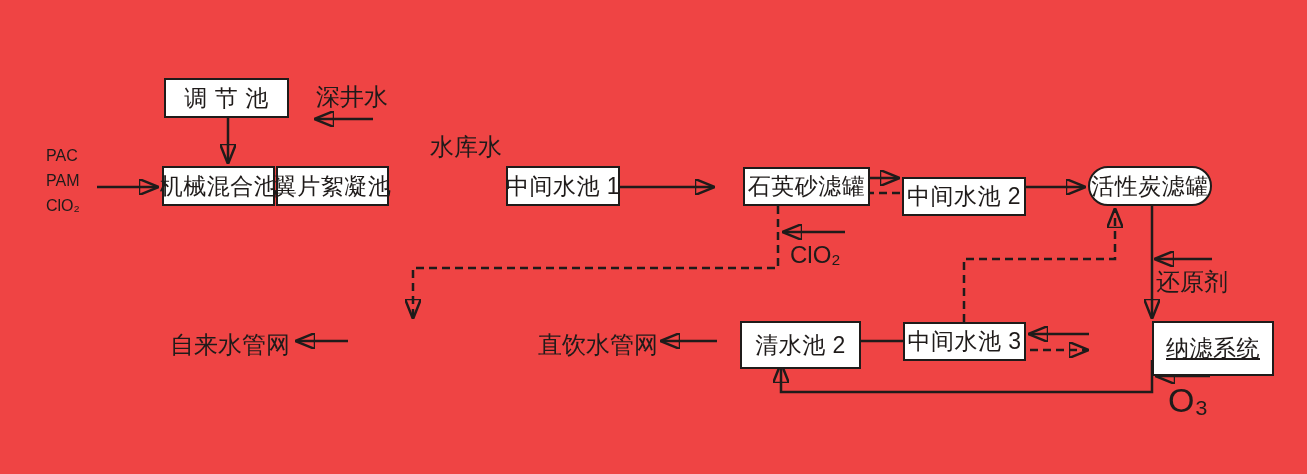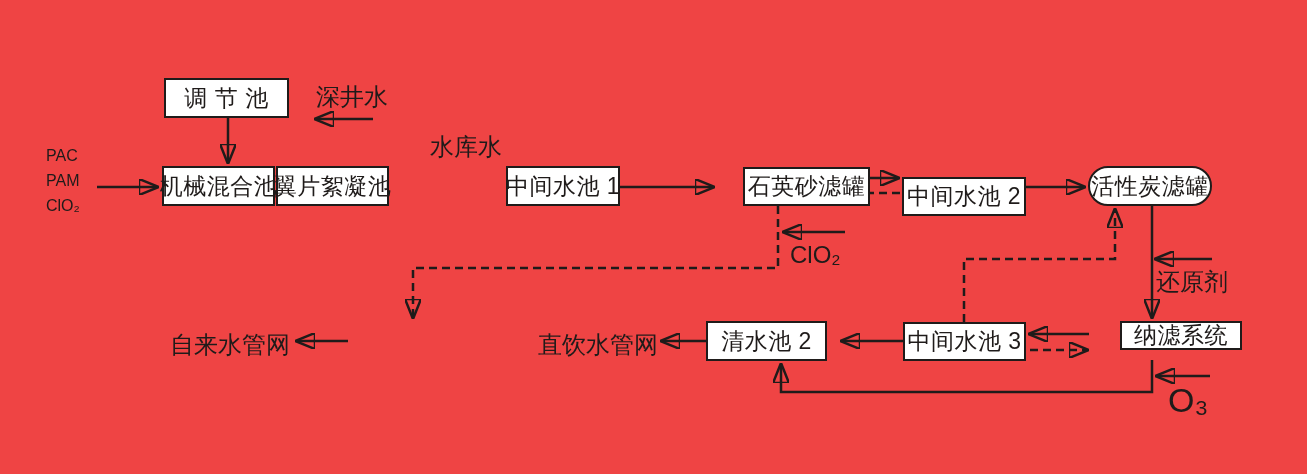--- a/index.html
+++ b/index.html
@@ -75,23 +75,23 @@
     <path class="dashed" d="M1030,350 L1087,350" marker-end="url(#ah)"></path>
   </svg>
 
   <div class="box" style="left:164px; top:78px;  width:125px; height:40px;">调 节 池</div>
   <div class="box" style="left:162px; top:166px; width:113px; height:40px;">机械混合池</div>
   <div class="box" style="left:276px; top:166px; width:113px; height:40px;">翼片絮凝池</div>
   <div class="box" style="left:506px; top:166px; width:114px; height:40px;">中间水池 1</div>
   <div class="box" style="left:743px; top:167px; width:127px; height:39px;">石英砂滤罐</div>
   <div class="box" style="left:902px; top:177px; width:124px; height:39px;">中间水池 2</div>
   <div class="box" style="left:1088px; top:166px; width:124px; height:40px;border-radius:20px;">活性炭滤罐</div>
-  <div class="box" style="left:706px; top:321px; width:121px; height:40px;text-align:center;">清水池 2</div>
+  <div class="box" style="left:740px; top:321px; width:121px; height:48px;text-align:center;">清水池 2</div>
   <div class="box" style="left:903px; top:322px; width:123px; height:39px;">中间水池 3</div>
-  <div class="box" style="left:1120px; top:321px; width:122px; height:29px;">纳滤系统</div>
+  <div class="box" style="left:1152px; top:321px; width:122px; height:55px;text-decoration:underline;">纳滤系统</div>
 
   <div class="lbl lbl-latin" style="left:46px;  top:147px;">PAC</div>
   <div class="lbl lbl-latin" style="left:46px;  top:172px;">PAM</div>
   <div class="lbl lbl-latin" style="left:46px;  top:197px;">ClO₂</div>
   <div class="lbl" style="left:316px; top:81px;">深井水</div>
   <div class="lbl" style="left:430px; top:131px;">水库水</div>
   <div class="lbl lbl-latin" style="left:790px; top:241px; font-size:24px;">ClO₂</div>
   <div class="lbl" style="left:1156px; top:266px;">还原剂</div>
   <div class="lbl lbl-o3" style="left:1168px; top:381px;">O₃</div>
   <div class="lbl" style="left:170px; top:329px;">自来水管网</div>

